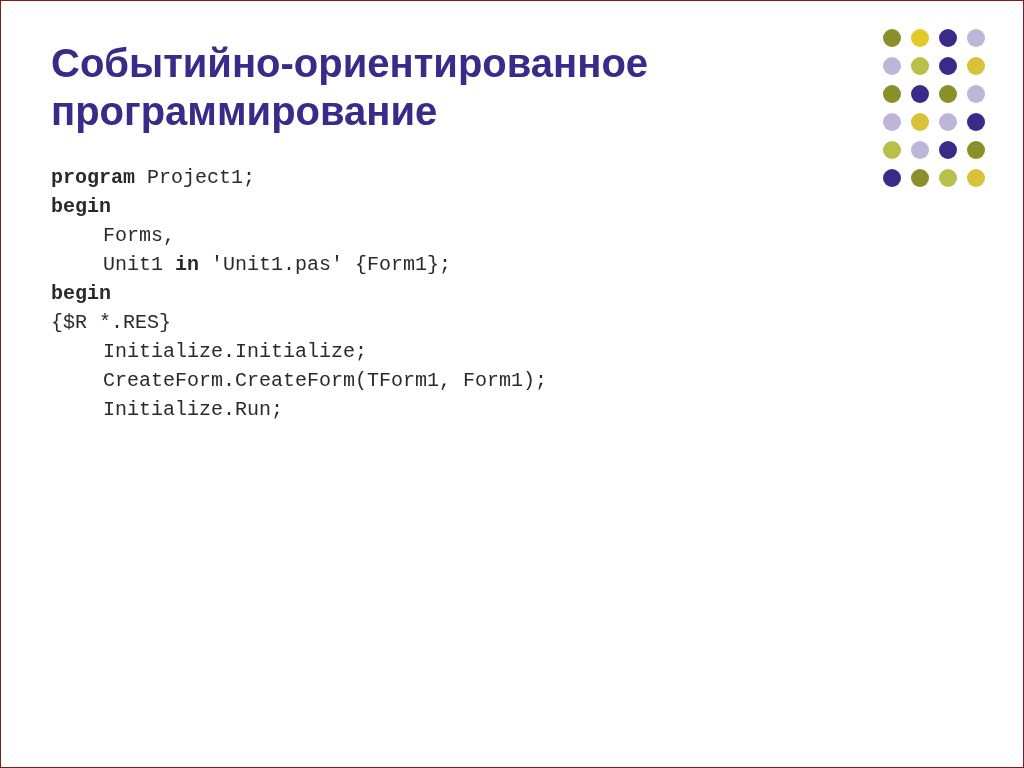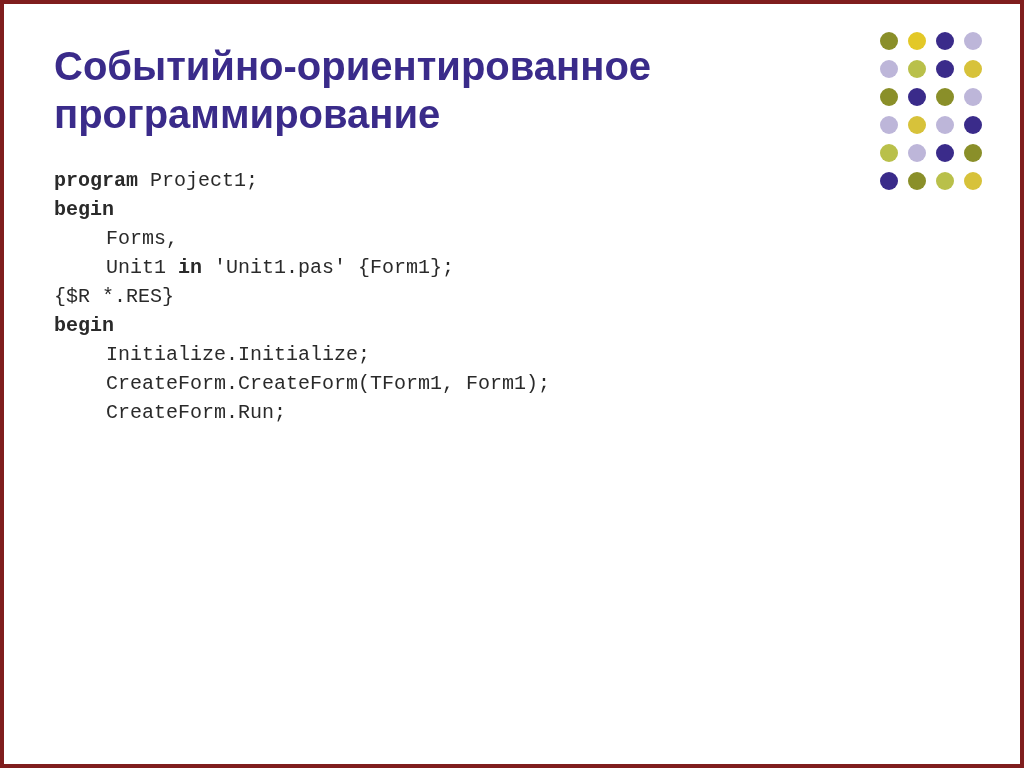--- a/index.html
+++ b/index.html
@@ -8,21 +8,21 @@
     height: 768px;
     background: #ffffff;
     font-family: Arial, Helvetica, sans-serif;
     position: relative;
     overflow: hidden;
   }
   .slide {
     width: 100%;
     height: 100%;
     padding: 38px 34px 40px 50px;
-    border: 4px solid #7f1d1d;
+    border: 1px solid #7f1d1d;
     position: relative;
   }
   .title {
     color: #3a2b8a;
     font-size: 40px;
     font-weight: bold;
     line-height: 1.2;
     margin-bottom: 28px;
     max-width: 750px;
   }
@@ -98,20 +98,20 @@
 
   <div class="code">
     <span class="line">
       <span class="kw">program</span><span> Project1;</span>
     </span>
     <span class="line kw">begin</span>
     <span class="indent">Forms,</span>
     <span class="indent">
       <span>Unit1 </span><span class="kw">in</span><span> 'Unit1.pas' {Form1};</span>
     </span>
+    <span class="line kw">begin</span>
     <span class="line">{$R *.RES}</span>
-    <span class="line kw">begin</span>
     <span class="indent">Initialize.Initialize;</span>
     <span class="indent">CreateForm.CreateForm(TForm1, Form1);</span>
-    <span class="indent">CreateForm.Run;</span>
+    <span class="indent">Initialize.Run;</span>
   </div>
 
 </div>
 
 </body></html>

